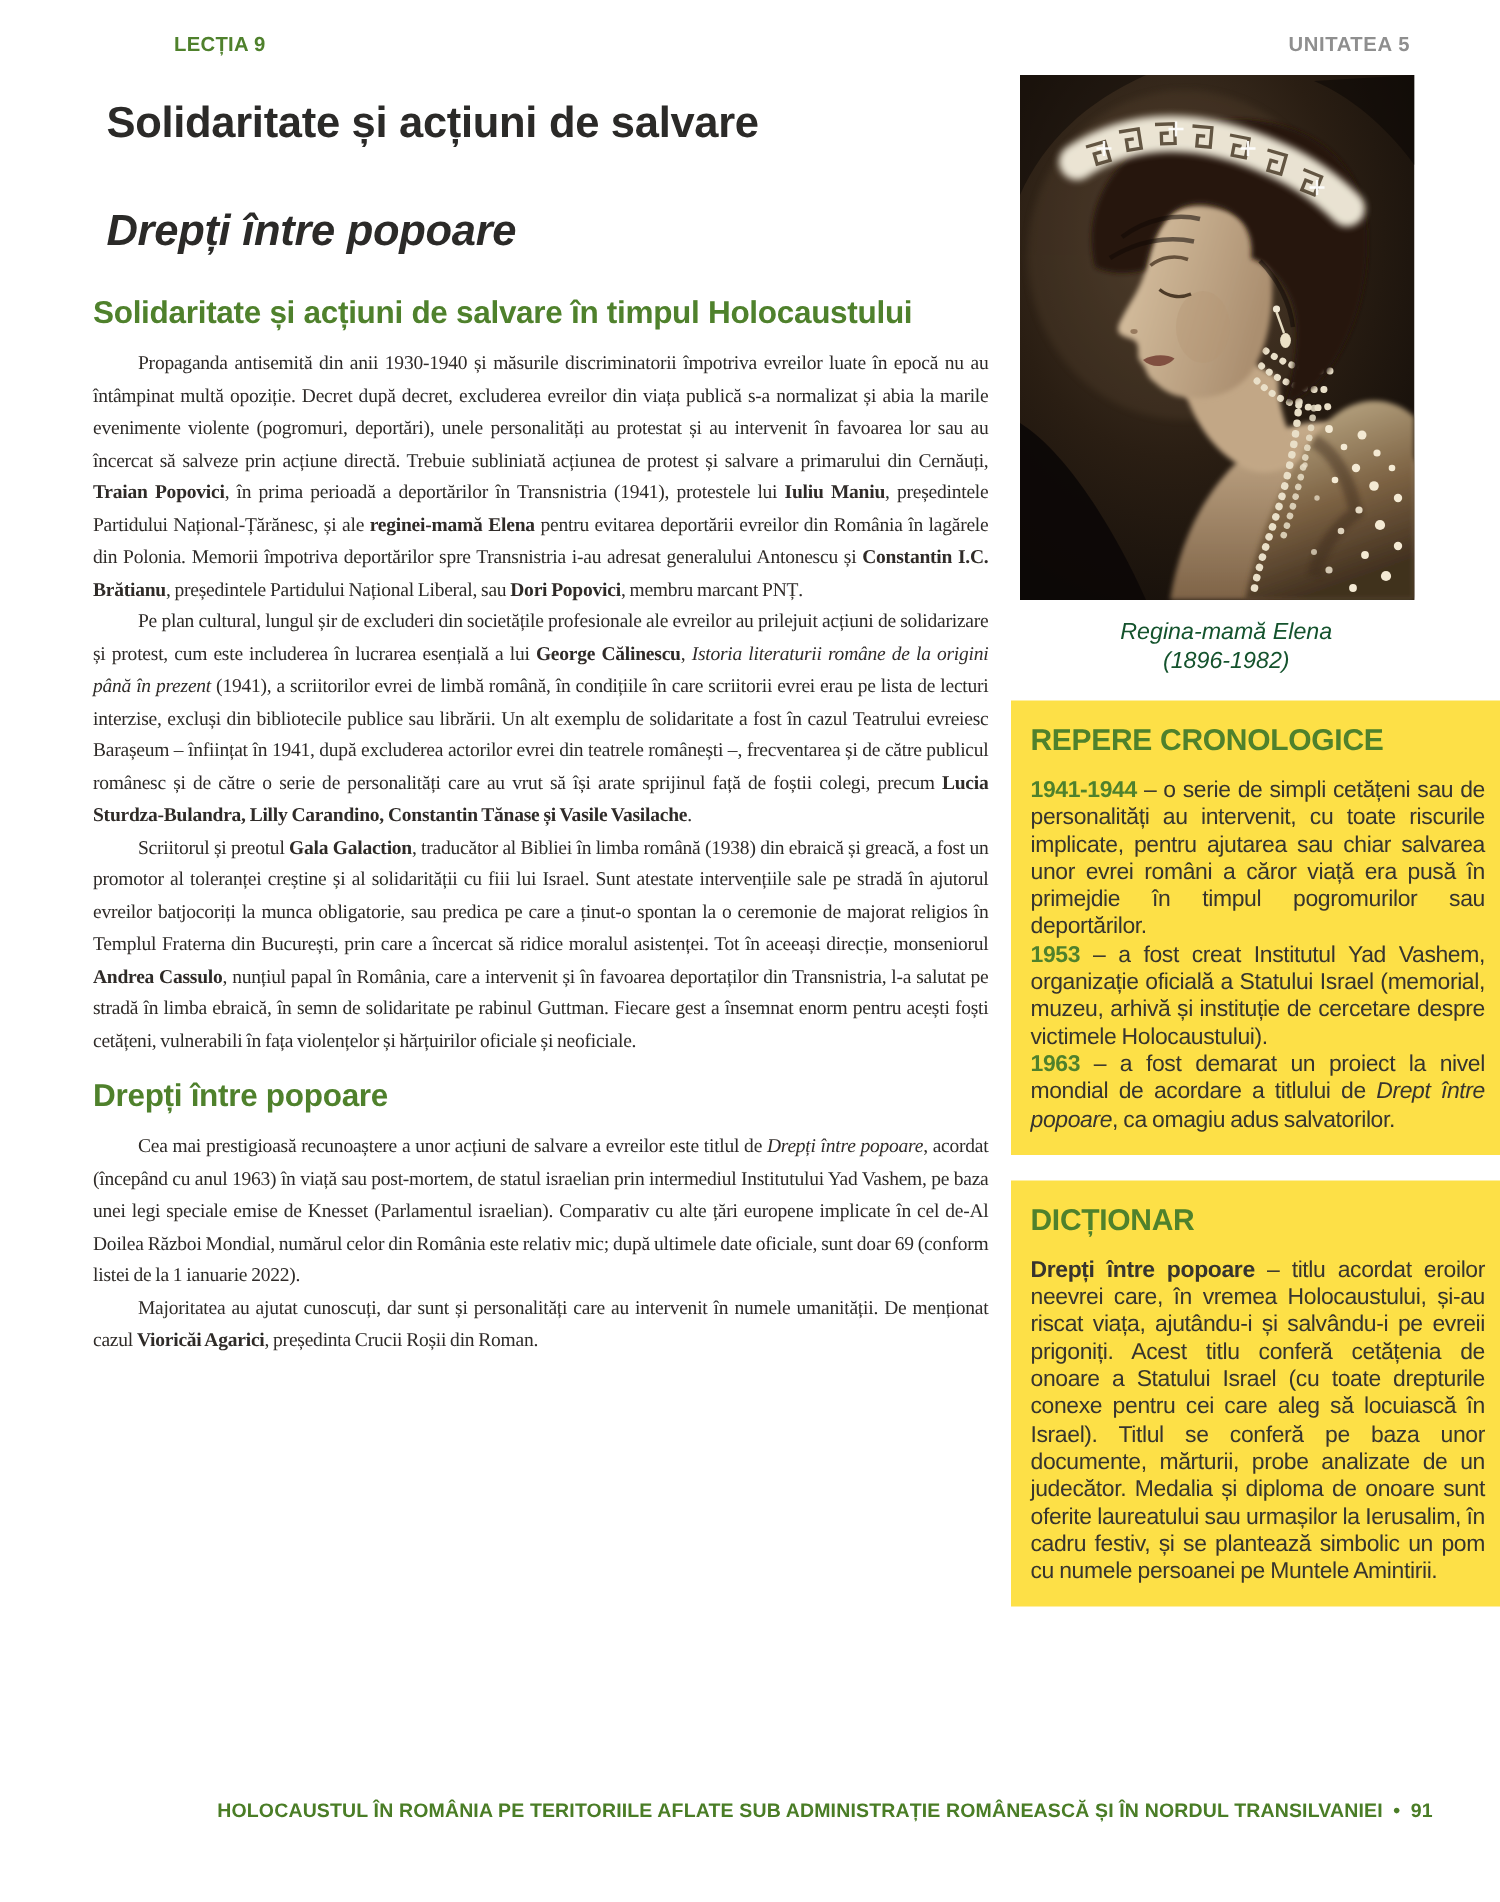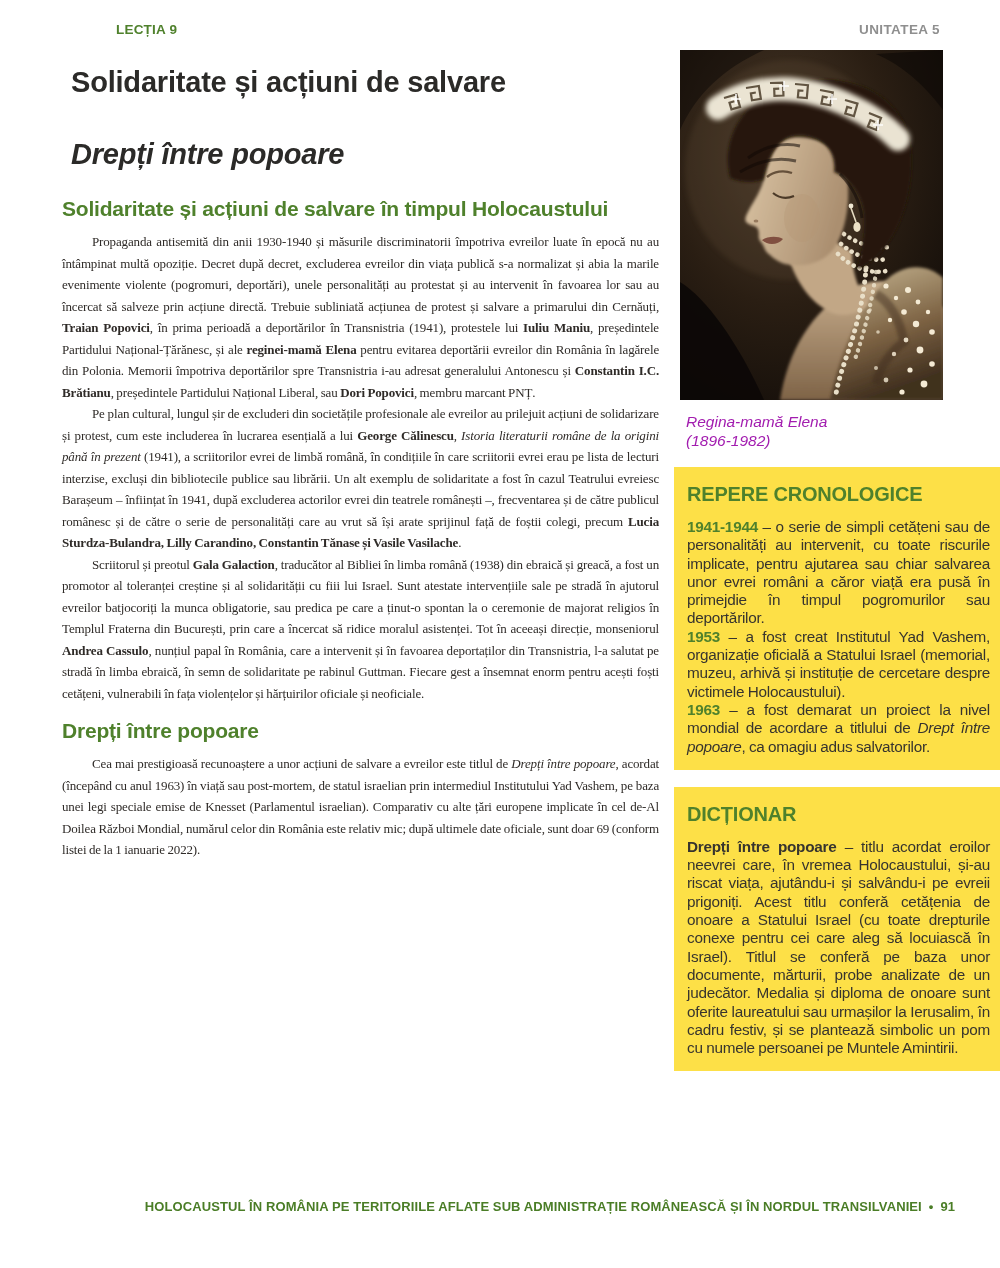--- a/index.html
+++ b/index.html
@@ -29,22 +29,22 @@
   p.body-par{
     margin:0;font-size:13px;line-height:21.5px;text-align:justify;text-indent:30px;
     letter-spacing:-.15px;word-spacing:-.5px;color:#2f2b28;
   }
   .rb{font-weight:700;}
   .ri{font-style:italic;}
   .side-col{position:absolute;left:674px;top:50px;width:279px;}
   .photo-fig{margin:0 0 0 6px;width:263px;}
   .photo-fig svg{display:block;}
   .photo-caption{
-    margin:12px 0 0 6px;width:263px;text-align:left;
-    font:italic 15.5px/19px "Liberation Sans","DejaVu Sans",sans-serif;color:#a21caf;
+    margin:12px 0 0 6px;width:263px;text-align:center;
+    font:italic 15.5px/19px "Liberation Sans","DejaVu Sans",sans-serif;color:#14532d;
   }
   .side-box{
     background:#fde047;width:329px;box-sizing:border-box;
     padding:16px 13px 14px 13px;margin-top:17px;
   }
   .side-box h3{
     margin:0 0 13px 0;font:700 20px/22px "Liberation Sans","DejaVu Sans",sans-serif;
     color:#4f812c;letter-spacing:-.2px;
   }
   .side-box p{
@@ -68,20 +68,21 @@
 <br>
 <span class="it">Drepți între popoare</span></h1>
 
 <div class="main-col">
   <h2 class="sec-heading">Solidaritate și acțiuni de salvare în timpul Holocaustului</h2>
   <p class="body-par"><span>Propaganda antisemită din anii 1930-1940 și măsurile discriminatorii împotriva evreilor luate în epocă nu au întâmpinat multă opoziție. Decret după decret, excluderea evreilor din viața publică s-a normalizat și abia la marile evenimente violente (pogromuri, deportări), unele personalități au protestat și au intervenit în favoarea lor sau au încercat să salveze prin acțiune directă. Trebuie subliniată acțiunea de protest și salvare a primarului din Cernăuți, </span><span class="rb">Traian Popovici</span><span>, în prima perioadă a deportărilor în Transnistria (1941), protestele lui </span><span class="rb">Iuliu Maniu</span><span>, președintele Partidului Național-Țărănesc, și ale </span><span class="rb">reginei-mamă Elena</span><span> pentru evitarea deportării evreilor din România în lagărele din Polonia. Memorii împotriva deportărilor spre Transnistria i-au adresat generalului Antonescu și </span><span class="rb">Constantin I.C. Brătianu</span><span>, președintele Partidului Național Liberal, sau </span><span class="rb">Dori Popovici</span><span>, membru marcant PNȚ.</span></p>
   <p class="body-par"><span>Pe plan cultural, lungul șir de excluderi din societățile profesionale ale evreilor au prilejuit acțiuni de solidarizare și protest, cum este includerea în lucrarea esențială a lui </span><span class="rb">George Călinescu</span><span>, </span><span class="ri">Istoria literaturii române de la origini până în prezent</span><span> (1941), a scriitorilor evrei de limbă română, în condițiile în care scriitorii evrei erau pe lista de lecturi interzise, excluși din bibliotecile publice sau librării. Un alt exemplu de solidaritate a fost în cazul Teatrului evreiesc Barașeum – înființat în 1941, după excluderea actorilor evrei din teatrele românești –, frecventarea și de către publicul românesc și de către o serie de personalități care au vrut să își arate sprijinul față de foștii colegi, precum </span><span class="rb">Lucia Sturdza-Bulandra, Lilly Carandino, Constantin Tănase și Vasile Vasilache</span><span>.</span></p>
   <p class="body-par"><span>Scriitorul și preotul </span><span class="rb">Gala Galaction</span><span>, traducător al Bibliei în limba română (1938) din ebraică și greacă, a fost un promotor al toleranței creștine și al solidarității cu fiii lui Israel. Sunt atestate intervențiile sale pe stradă în ajutorul evreilor batjocoriți la munca obligatorie, sau predica pe care a ținut-o spontan la o ceremonie de majorat religios în Templul Fraterna din București, prin care a încercat să ridice moralul asistenței. Tot în aceeași direcție, monseniorul </span><span class="rb">Andrea Cassulo</span><span>, nunțiul papal în România, care a intervenit și în favoarea deportaților din Transnistria, l-a salutat pe stradă în limba ebraică, în semn de solidaritate pe rabinul Guttman. Fiecare gest a însemnat enorm pentru acești foști cetățeni, vulnerabili în fața violențelor și hărțuirilor oficiale și neoficiale.</span></p>
   <h2 class="sec-heading second">Drepți între popoare</h2>
   <p class="body-par"><span>Cea mai prestigioasă recunoaștere a unor acțiuni de salvare a evreilor este titlul de </span><span class="ri">Drepți între popoare</span><span>, acordat (începând cu anul 1963) în viață sau post-mortem, de statul israelian prin intermediul Institutului Yad Vashem, pe baza unei legi speciale emise de Knesset (Parlamentul israelian). Comparativ cu alte țări europene implicate în cel de-Al Doilea Război Mondial, numărul celor din România este relativ mic; după ultimele date oficiale, sunt doar 69 (conform listei de la 1 ianuarie 2022).</span></p>
+  <p class="body-par"><span>Majoritatea au ajutat cunoscuți, dar sunt și personalități care au intervenit în numele umanității. De menționat cazul </span><span class="rb">Vioricăi Agarici</span><span>, președinta Crucii Roșii din Roman.</span></p>
 </div>
 
 <div class="side-col">
   <figure class="photo-fig">
     <svg width="263" height="350" viewBox="0 0 263 350" role="img">
       <defs>
         <radialGradient id="pbg" cx="38%" cy="30%" r="95%">
           <stop offset="0%" stop-color="#4a3a2a"></stop>
           <stop offset="45%" stop-color="#2a1e13"></stop>
           <stop offset="100%" stop-color="#0a0705"></stop>

